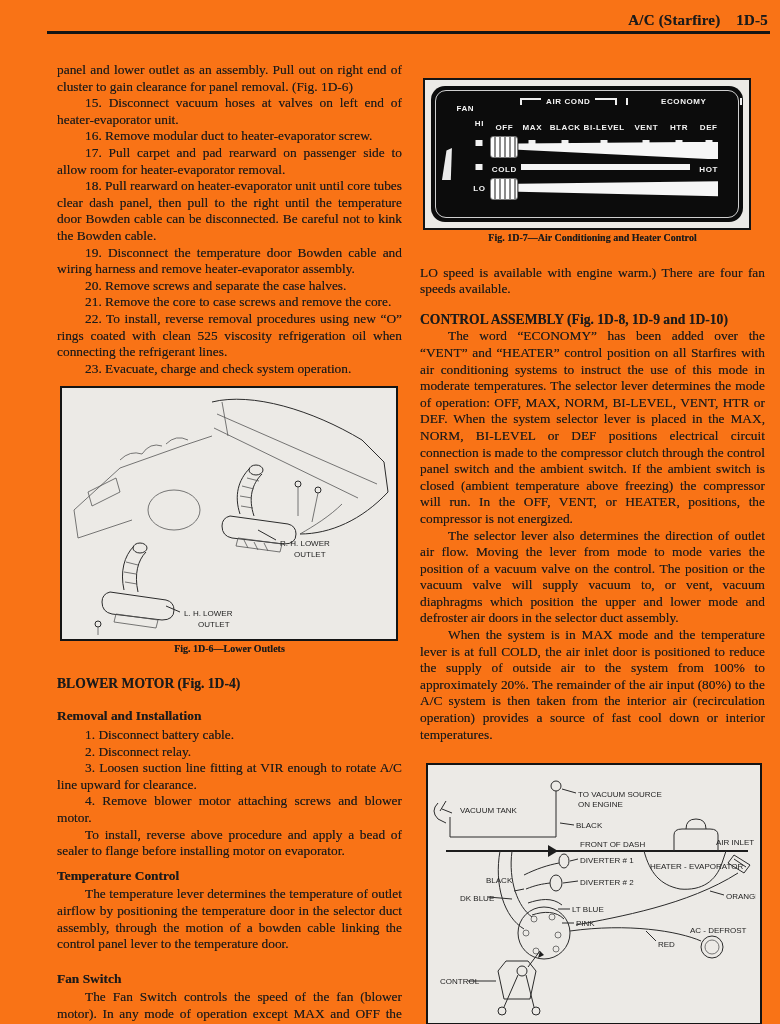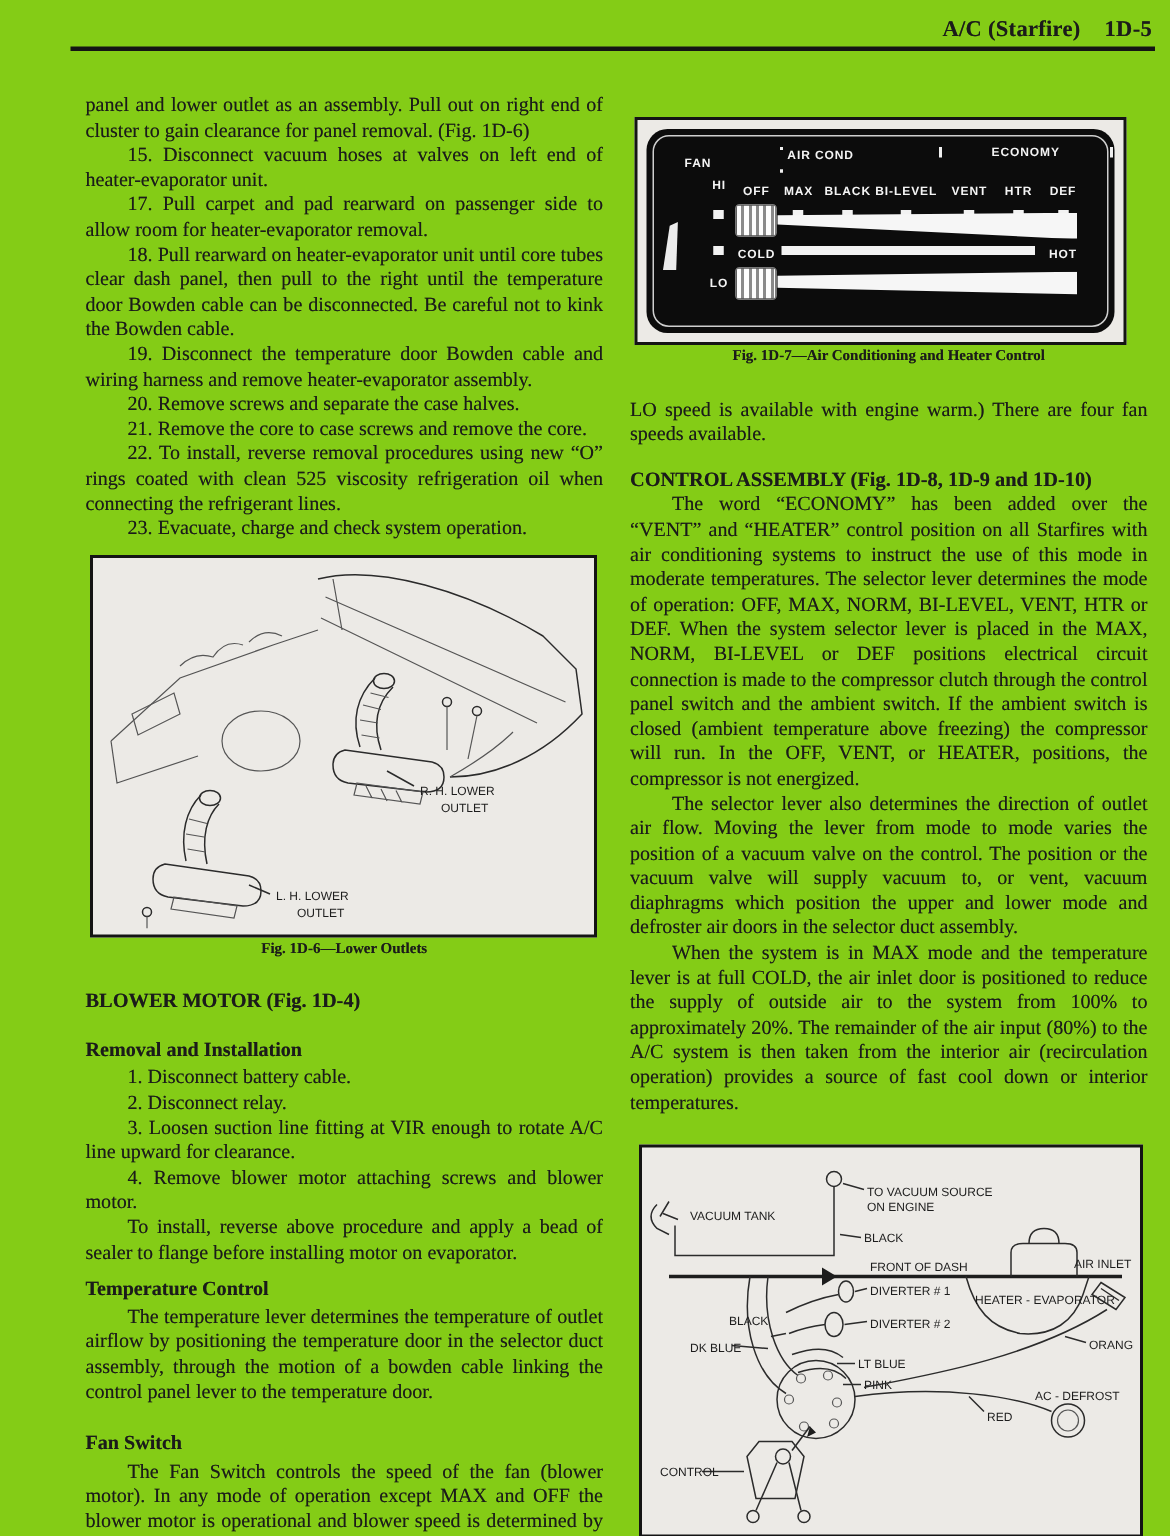--- a/index.html
+++ b/index.html
@@ -1,17 +1,17 @@
 <!DOCTYPE html>
 <html><head>
 <meta charset="utf-8">
 <style>
   html,body{margin:0;padding:0;}
   body{width:780px;height:1024px;background:#b9b6b1;font-family:"Liberation Serif", serif;}
-  .page{position:relative;width:780px;height:1024px;background:#84cc16;color:#1b1b1b;overflow:hidden;
+  .page{position:relative;width:780px;height:1024px;background:#f97316;color:#1b1b1b;overflow:hidden;
         text-shadow:0 0 .4px rgba(20,20,20,.55);}
   
   .hdr{position:absolute;top:12px;right:12px;font-weight:bold;font-size:15px;letter-spacing:.2px;}
   .hdr .pgno{margin-left:16px;}
   .rule{position:absolute;top:31px;left:47px;width:723px;height:3px;background:#141414;}
   
   .cols{position:absolute;top:62px;left:57px;width:708px;display:flex;gap:18px;}
   .col{width:345px;font-size:13.4px;line-height:16.6px;text-align:justify;}
   .col p{margin:0;text-indent:28px;}
   .col p.noindent{text-indent:0;}
@@ -52,20 +52,21 @@
   <div class="hdr">
     <span>A/C (Starfire)</span><span class="pgno">1D-5</span>
   </div>
   <div class="rule"></div>
 
   <div class="cols">
 
     <div class="col">
       <p class="noindent">panel and lower outlet as an assembly. Pull out on right end of cluster to gain clearance for panel removal. (Fig. 1D-6)</p>
       <p>15. Disconnect vacuum hoses at valves on left end of heater-evaporator unit.</p>
+      <p>16. Remove modular duct to heater-evaporator screw.</p>
       <p>17. Pull carpet and pad rearward on passenger side to allow room for heater-evaporator removal.</p>
       <p>18. Pull rearward on heater-evaporator unit until core tubes clear dash panel, then pull to the right until the temperature door Bowden cable can be disconnected. Be careful not to kink the Bowden cable.</p>
       <p>19. Disconnect the temperature door Bowden cable and wiring harness and remove heater-evaporator assembly.</p>
       <p>20. Remove screws and separate the case halves.</p>
       <p>21. Remove the core to case screws and remove the core.</p>
       <p>22. To install, reverse removal procedures using new “O” rings coated with clean 525 viscosity refrigeration oil when connecting the refrigerant lines.</p>
       <p>23. Evacuate, charge and check system operation.</p>
 
       <div class="figbox fig6">
         <svg viewBox="0 0 330 247" width="330" height="247">
@@ -131,21 +132,21 @@
         <div class="panel">
           <div class="bezel"></div>
 
           <div class="plabel" style="left:11%;top:11%;">FAN</div>
           <div class="plabel" style="left:15.5%;top:22%;">HI</div>
           <div class="sq" style="left:15.5%;top:40%;"></div>
           <div class="sq" style="left:15.5%;top:57%;"></div>
           <div class="plabel" style="left:15.5%;top:70%;">LO</div>
           <div class="lever"></div>
 
-          <div class="bracket" style="left:28.5%;top:9%;width:31%;flex-direction:column;">
+          <div class="bracket" style="left:28.5%;top:9%;width:31%;">
             <span class="arm l"></span>
               <span class="bklab">AIR COND</span>
               <span class="arm r"></span>
           </div>
           <div class="bracket" style="left:62.5%;top:9%;width:21%;gap:28px;">
             <span class="arm l"></span>
               <span class="bklab">ECONOMY</span>
               <span class="arm r"></span>
           </div>
 

